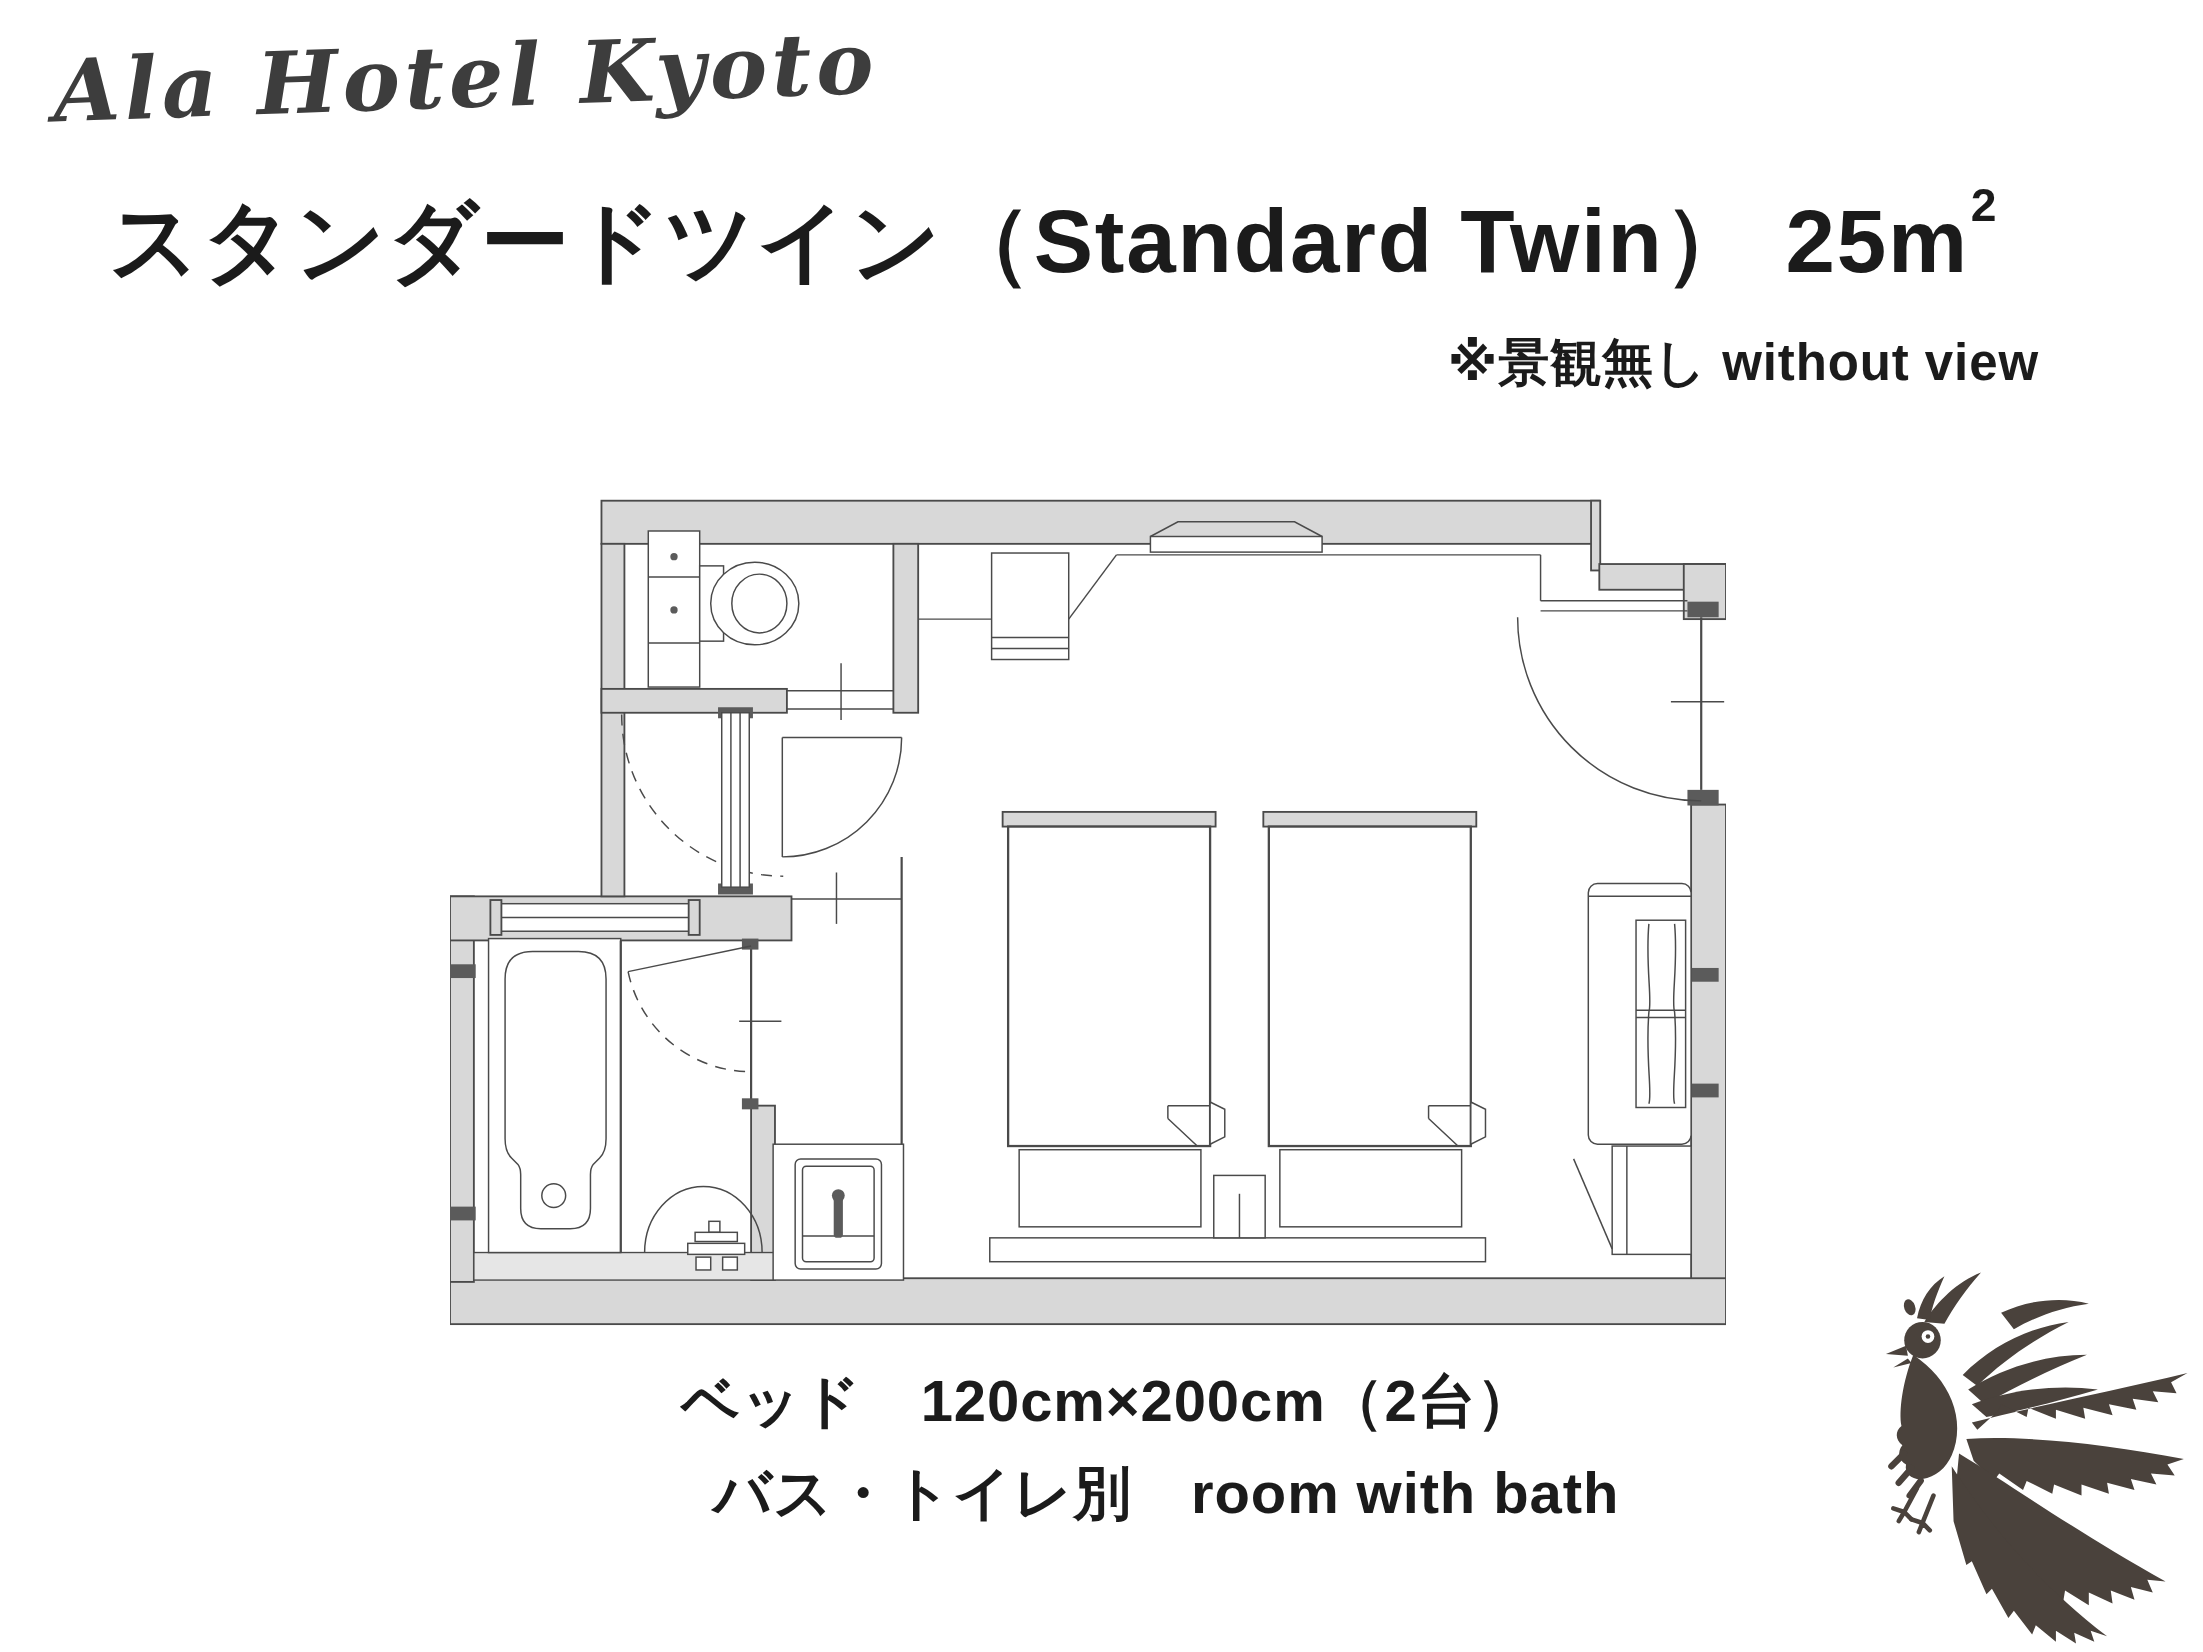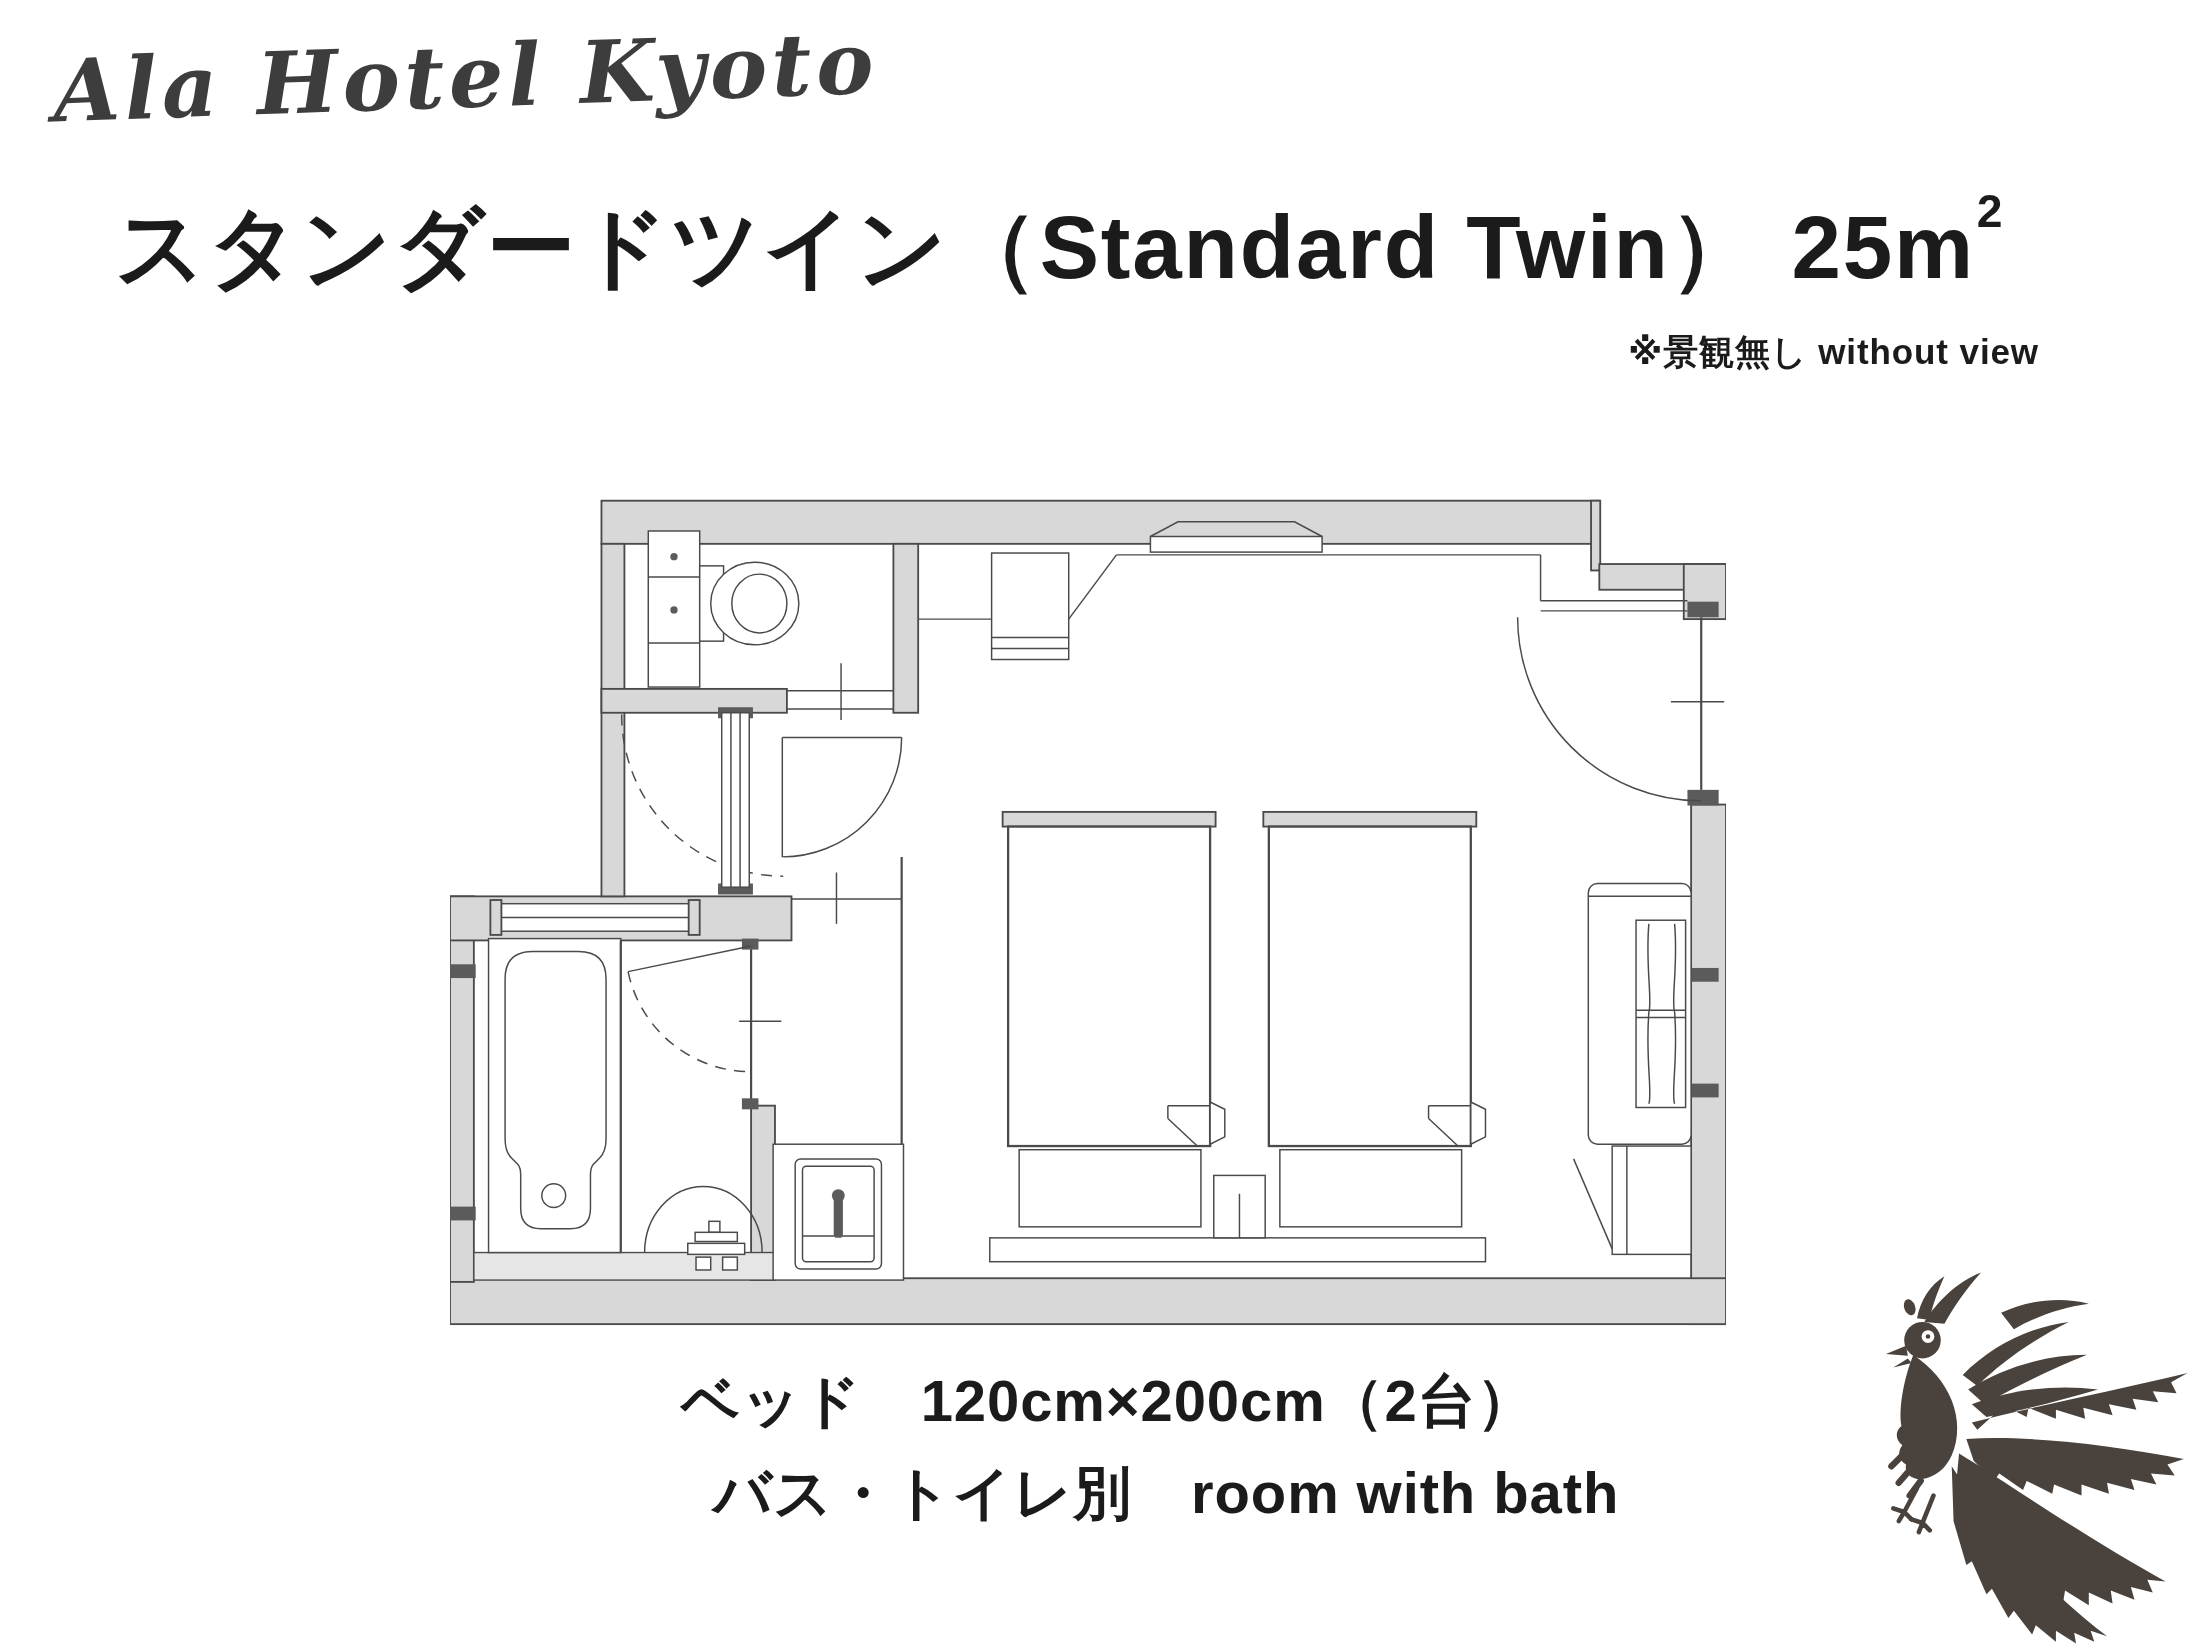--- a/index.html
+++ b/index.html
@@ -11,28 +11,28 @@
     width:2204px;height:1653px;background:#ffffff;position:relative;overflow:hidden;
     font-family:"Liberation Sans","DejaVu Sans",sans-serif;color:var(--ink);
   }
   .logo-script{
     position:absolute;left:53px;top:26px;
     font-family:"DejaVu Serif","Liberation Serif",serif;font-style:italic;font-weight:700;
     font-size:86px;letter-spacing:4.6px;color:var(--logo-ink);transform:rotate(-2deg);
     white-space:nowrap;
   }
   .page-title{
-    position:absolute;left:103px;top:176px;margin:12px;
+    position:absolute;left:103px;top:176px;margin:6px;
     font-size:89px;font-weight:700;letter-spacing:1.8px;white-space:nowrap;
   }
   .page-title .area{margin-left:31px;}
   .page-title sup{font-size:0.52em;position:relative;top:-0.45em;margin-left:1.8px;}
   .view-note{
     position:absolute;right:165px;top:329px;
-    font-size:35px;font-weight:700;letter-spacing:0.9px;white-space:nowrap;
+    font-size:51px;font-weight:700;letter-spacing:0.9px;white-space:nowrap;
   }
   .spec{
     position:absolute;left:681px;font-size:58px;font-weight:700;letter-spacing:0.9px;white-space:nowrap;text-align:center;
   }
   .spec-1{top:1363px;}
   .spec-2{top:1455px;margin-left:32px;}
   svg.plan{position:absolute;left:450px;top:496px;width:1276px;height:831px;}
   svg.phoenix{position:absolute;left:1864px;top:1265px;width:329px;height:388px;}
 
   

